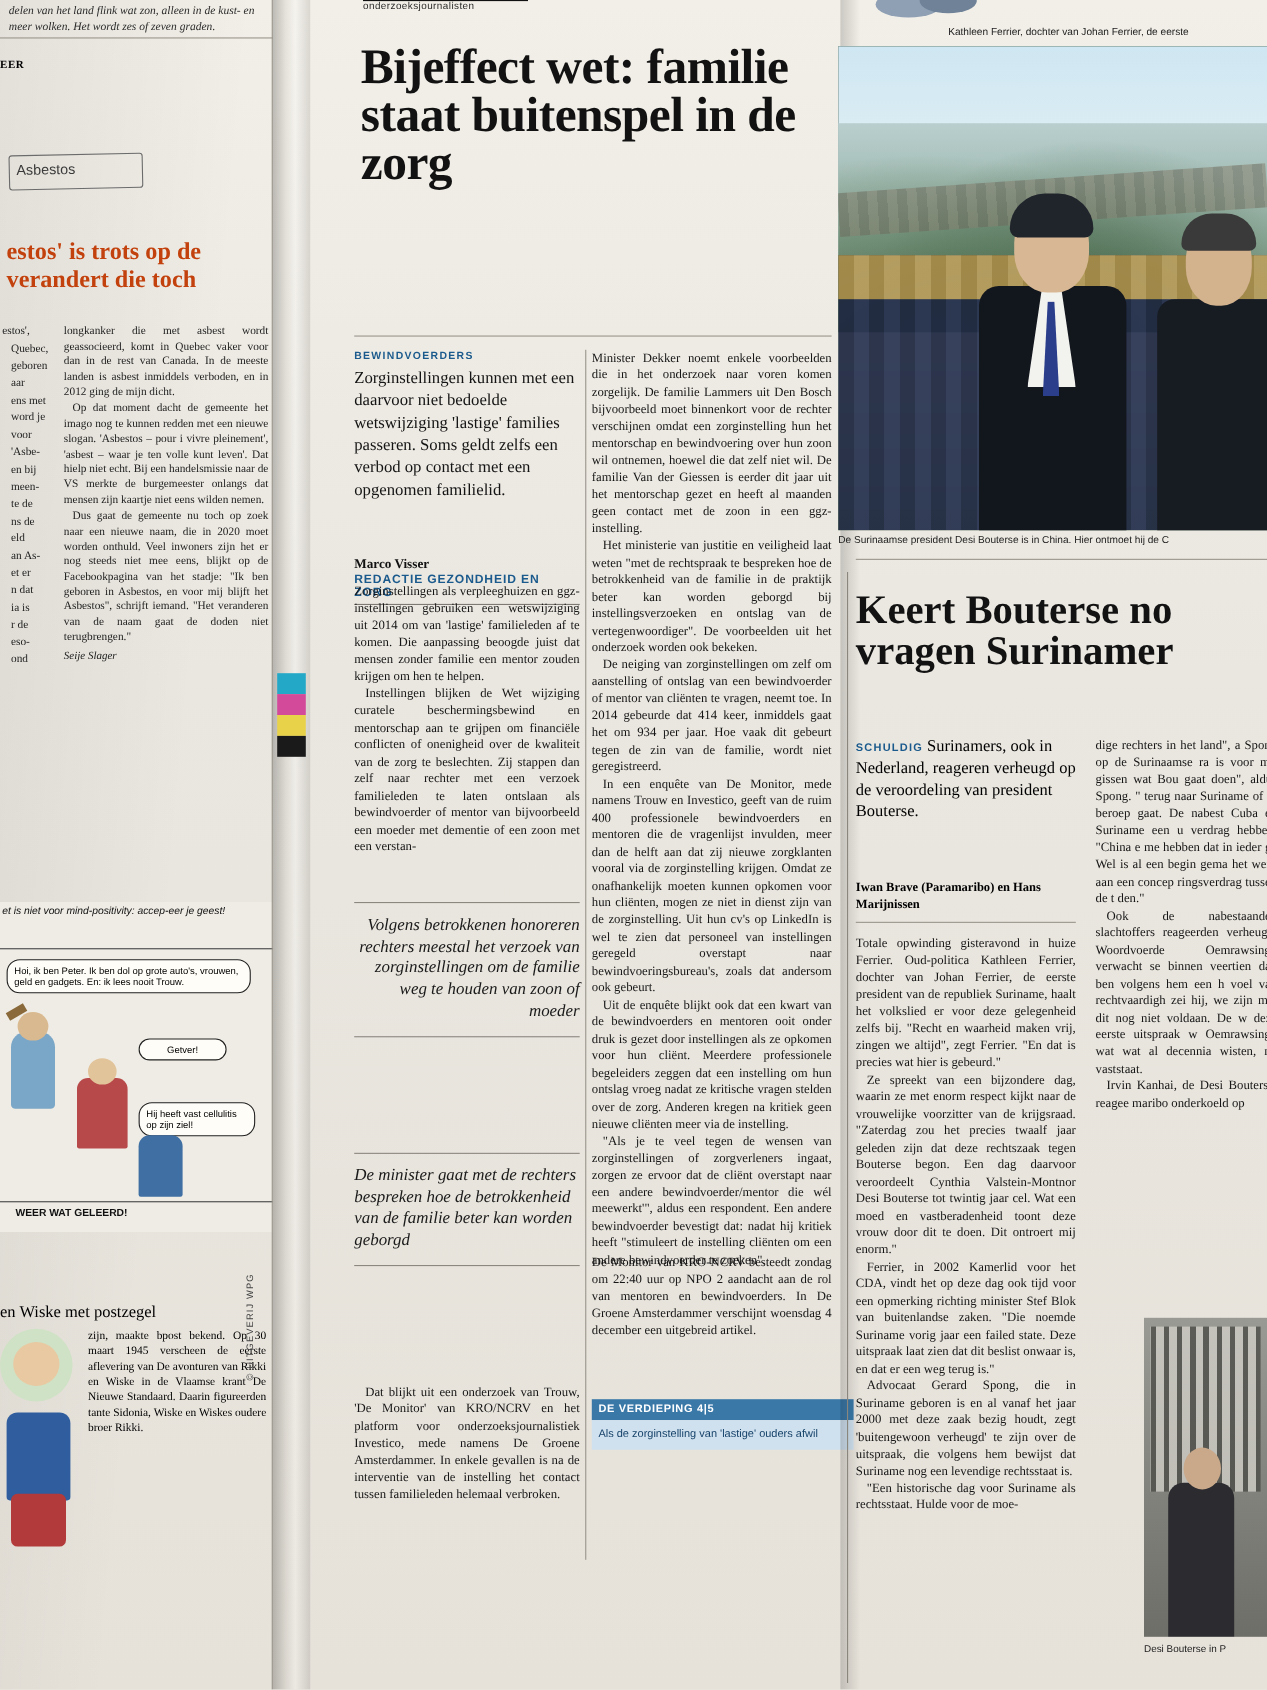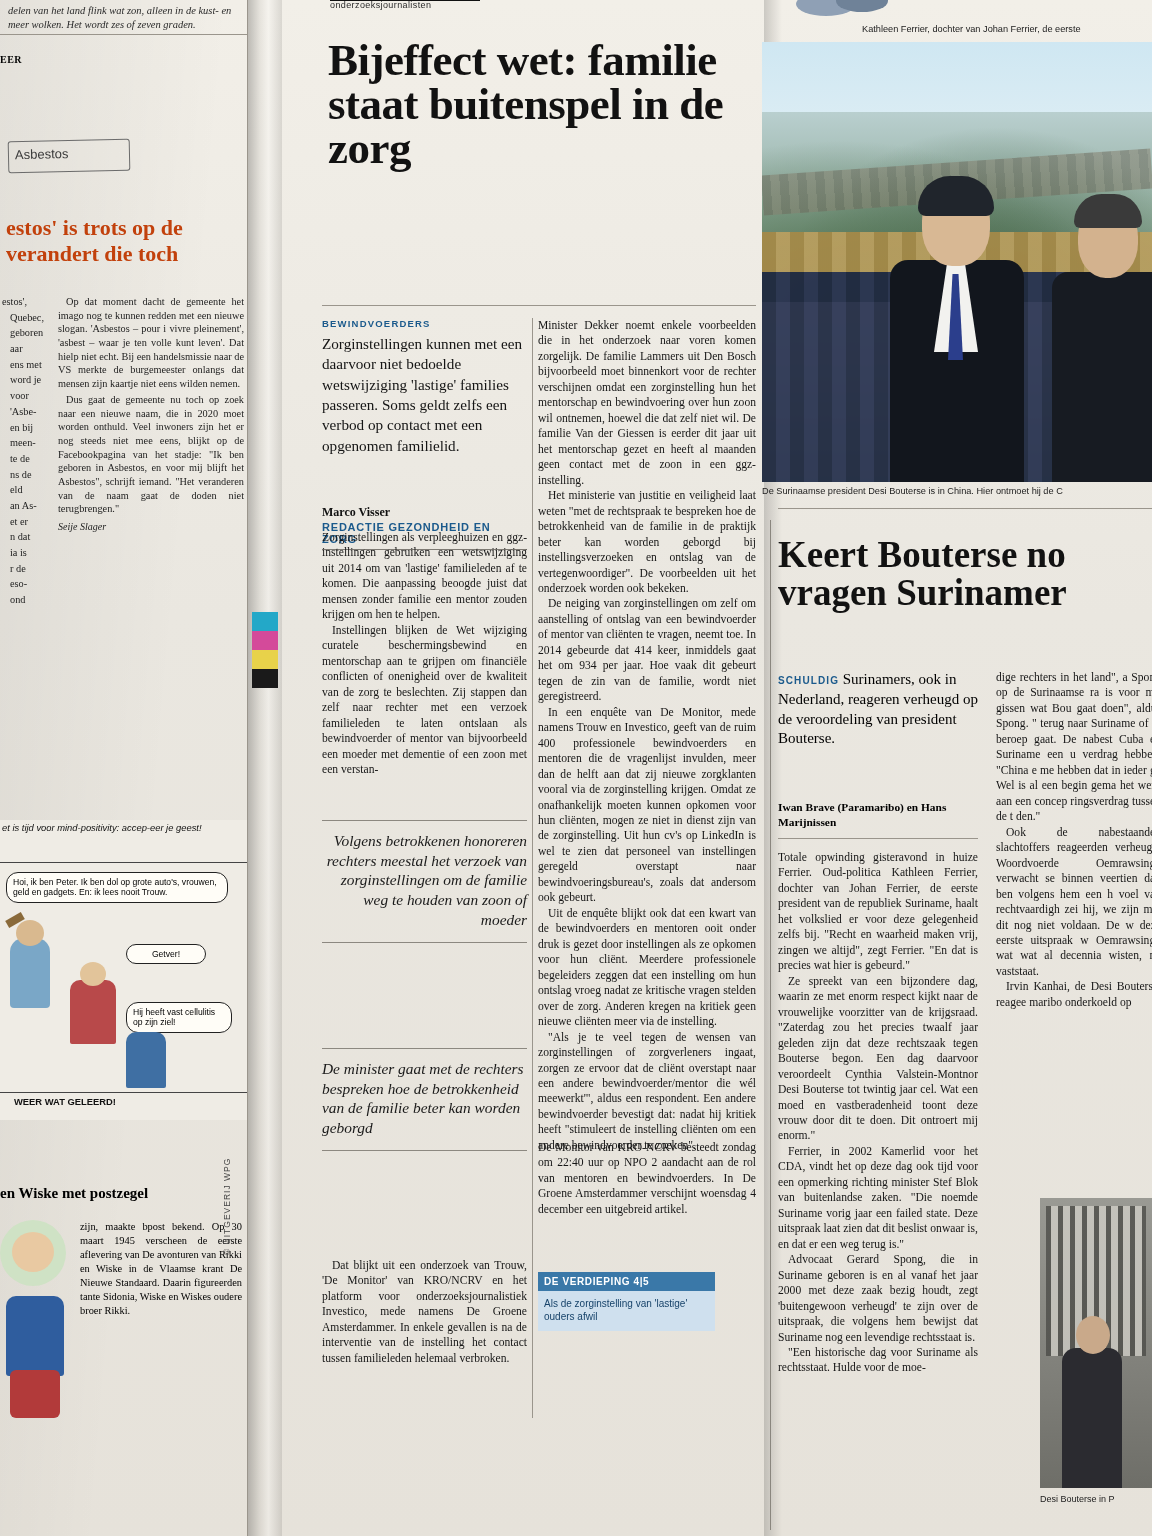--- a/index.html
+++ b/index.html
@@ -40,21 +40,21 @@
   .sig{font-style:italic;font-size:10px;margin-top:4px;}
 
   
   .cartoon{position:absolute;left:0;top:820px;width:248px;height:300px;background:#efece5;}
   .cartoon .ct{position:absolute;font-family:"Liberation Sans",sans-serif;font-size:9.4px;color:#111;line-height:1.25;}
   .bubble{position:absolute;border:1.4px solid #222;border-radius:12px;background:#fffdf7;padding:4px 6px;font-size:8.6px;line-height:1.2;font-family:"Liberation Sans",sans-serif;}
   .cfig{position:absolute;}
   .crule{position:absolute;left:0;height:1px;background:#444;}
 
   .wiske{position:absolute;left:0;top:1185px;width:248px;}
-  .wiske h4{font-size:15px;margin:0 0 18px 0;font-weight:bold;}
+  .wiske h4{font-size:15px;margin:0 0 6px 0;font-weight:normal;}
   .wiske .txt{font-size:10.4px;line-height:1.35;text-align:justify;}
   .vertcred{position:absolute;left:222px;top:1255px;transform:rotate(-90deg);transform-origin:left top;font-size:8.5px;letter-spacing:1px;color:#444;font-family:"Liberation Sans",sans-serif;white-space:nowrap;}
 
   
   .masthead{position:absolute;left:330px;top:0;font-family:"Liberation Sans",sans-serif;font-size:9px;color:#2b2b2b;}
   .masthead .l1{letter-spacing:.4px;}
   .mh-rule{position:absolute;left:330px;top:-1px;width:150px;height:2px;background:#111;}
 
   .headline{
     position:absolute;left:328px;top:38px;width:420px;
@@ -79,21 +79,21 @@
 
   .pullquote{
     position:absolute;left:322px;width:205px;
     font-size:15.4px;line-height:1.28;font-style:italic;color:#1a1a1a;
     border-top:1px solid #8c8880;border-bottom:1px solid #8c8880;
     padding:10px 0 12px 0;
   }
   .pq1{top:820px;text-align:right;}
   .pq2{top:1048px;}
 
-  .verdieping{position:absolute;left:538px;top:1272px;width:177px;}
+  .verdieping{position:absolute;left:538px;top:1272px;width:238px;}
   .verdieping .bar{background:#3a78a8;color:#fff;font-family:"Liberation Sans",sans-serif;font-size:10px;font-weight:bold;letter-spacing:.6px;padding:4px 6px;}
   .verdieping .sub{background:#cfe0ee;color:#17436a;font-family:"Liberation Sans",sans-serif;font-size:10px;line-height:1.3;padding:6px 6px 8px 6px;}
   .photo-caption-top{position:absolute;left:862px;top:24px;width:300px;font-family:"Liberation Sans",sans-serif;font-size:9.2px;color:#222;}
   .photo{position:absolute;left:762px;top:42px;width:390px;height:440px;overflow:hidden;background:#2f4b3a;}
   .ph-sky{position:absolute;inset:0;background:linear-gradient(180deg,#cfe7f2 0%,#e9f3f6 40%,#cbd9cd 70%,#8fa88c 100%);}
   .ph-mount{position:absolute;left:0;top:70px;width:100%;height:190px;background:
      radial-gradient(ellipse at 20% 100%, #4a6b4a 0%, rgba(74,107,74,0) 60%),
      radial-gradient(ellipse at 60% 100%, #3f5f42 0%, rgba(63,95,66,0) 65%),
      linear-gradient(180deg,#b9cfcf 0%, #6f8f72 100%);}
   .ph-wall{position:absolute;left:0;top:120px;width:100%;height:40px;background:repeating-linear-gradient(90deg,#6d6a5c 0 9px,#85806f 9px 18px);opacity:.55;transform:rotate(-4deg);}
@@ -165,27 +165,28 @@
     <p>an As-</p>
     <p>et er</p>
     <p>n dat</p>
     <p>ia is</p>
     <p>r de</p>
     <p>eso-</p>
     <p>ond</p>
   </div>
 
   <div class="lbody l-col-b">
+    <p class="first">longkanker die met asbest wordt geassocieerd, komt in Quebec vaker voor dan in de rest van Canada. In de meeste landen is asbest inmiddels verboden, en in 2012 ging de mijn dicht.</p>
     <p>Op dat moment dacht de gemeente het imago nog te kunnen redden met een nieuwe slogan. 'Asbestos – pour i vivre pleinement', 'asbest – waar je ten volle kunt leven'. Dat hielp niet echt. Bij een handelsmissie naar de VS merkte de burgemeester onlangs dat mensen zijn kaartje niet eens wilden nemen.</p>
     <p>Dus gaat de gemeente nu toch op zoek naar een nieuwe naam, die in 2020 moet worden onthuld. Veel inwoners zijn het er nog steeds niet mee eens, blijkt op de Facebookpagina van het stadje: "Ik ben geboren in Asbestos, en voor mij blijft het Asbestos", schrijft iemand. "Het veranderen van de naam gaat de doden niet terugbrengen."</p>
     <div class="sig">Seije Slager</div>
   </div>
 
   <div class="cartoon">
-    <div class="ct" style="left:2px;top:2px;width:244px;font-style:italic;">et is tijd voor mind-positivity: accep-eer je geest!</div>
+    <div class="ct" style="left:2px;top:2px;width:244px;font-style:italic;">et is niet voor mind-positivity: accep-eer je geest!</div>
     <div class="crule" style="top:42px;width:248px;"></div>
     <div class="bubble" style="left:6px;top:52px;width:208px;">Hoi, ik ben Peter. Ik ben dol op grote auto's, vrouwen, geld en gadgets. En: ik lees nooit Trouw.</div>
     <div class="cfig" style="left:10px;top:118px;width:40px;height:70px;background:#7aa7c7;border-radius:14px 14px 4px 4px;"></div>
     <div class="cfig" style="left:16px;top:100px;width:28px;height:26px;border-radius:50%;background:#d9b98f;"></div>
     <div class="cfig" style="left:6px;top:96px;width:18px;height:8px;background:#8a6a3a;transform:rotate(-30deg);"></div>
     <div class="bubble" style="left:126px;top:124px;width:66px;text-align:center;">Getver!</div>
     <div class="cfig" style="left:70px;top:160px;width:46px;height:64px;background:#b8494a;border-radius:10px 10px 2px 2px;"></div>
     <div class="cfig" style="left:80px;top:142px;width:26px;height:24px;border-radius:50%;background:#e2c49a;"></div>
     <div class="bubble" style="left:126px;top:182px;width:92px;">Hij heeft vast cellulitis op zijn ziel!</div>
     <div class="cfig" style="left:126px;top:212px;width:40px;height:56px;background:#3f6fa3;border-radius:10px 10px 2px 2px;"></div>

